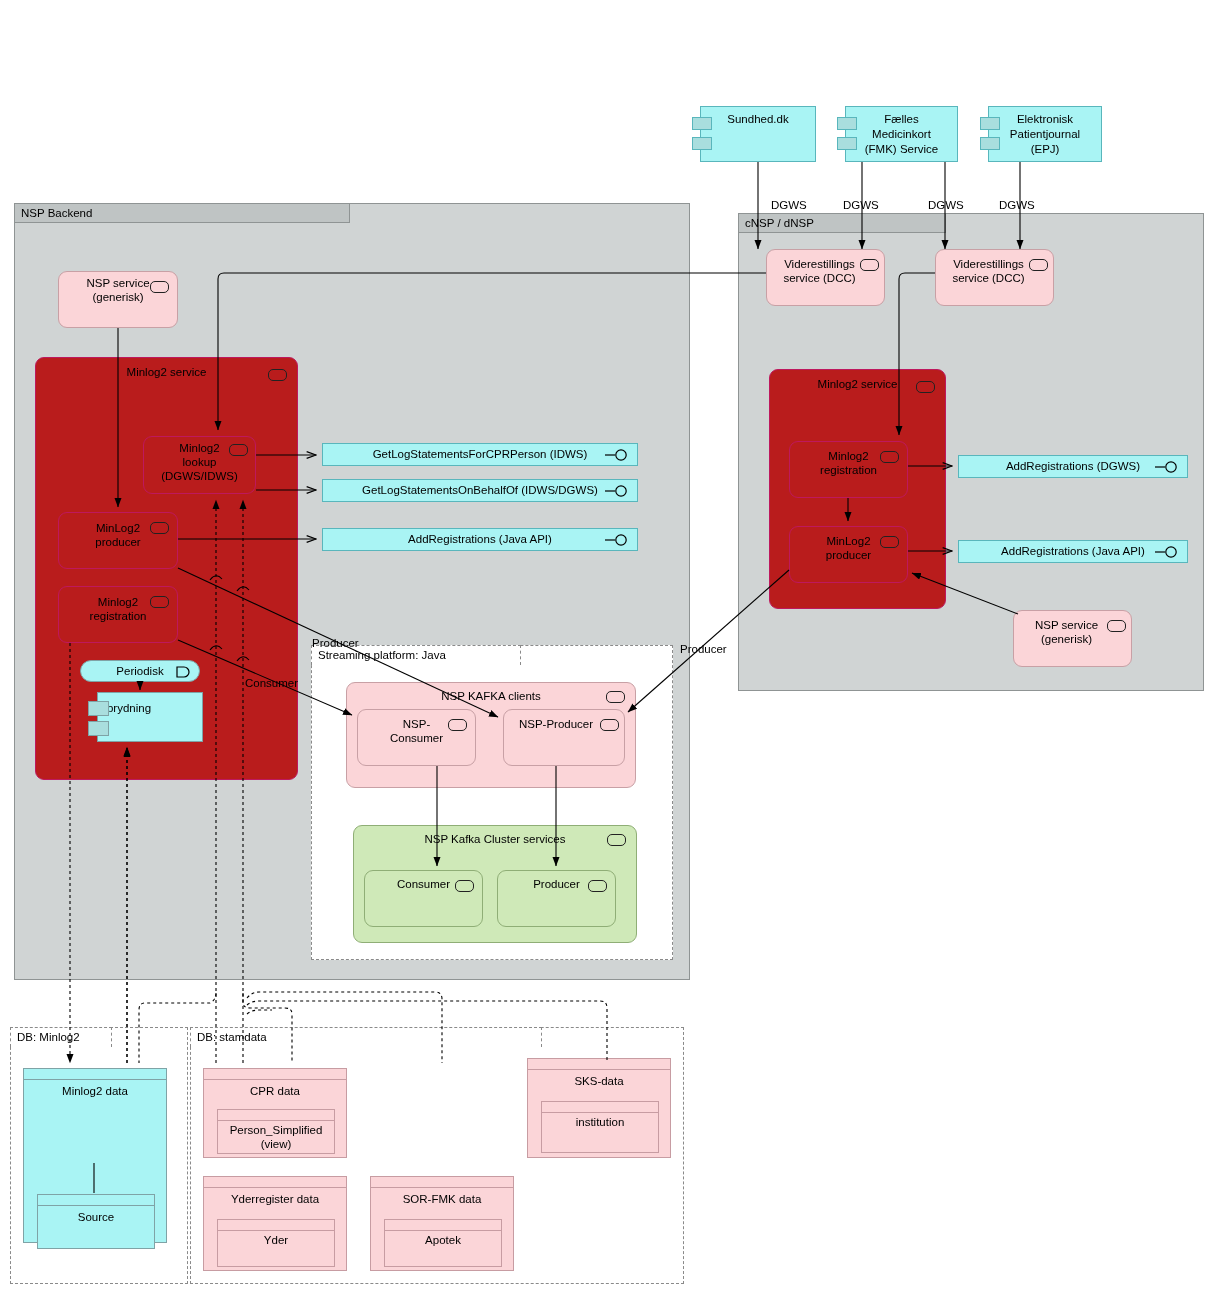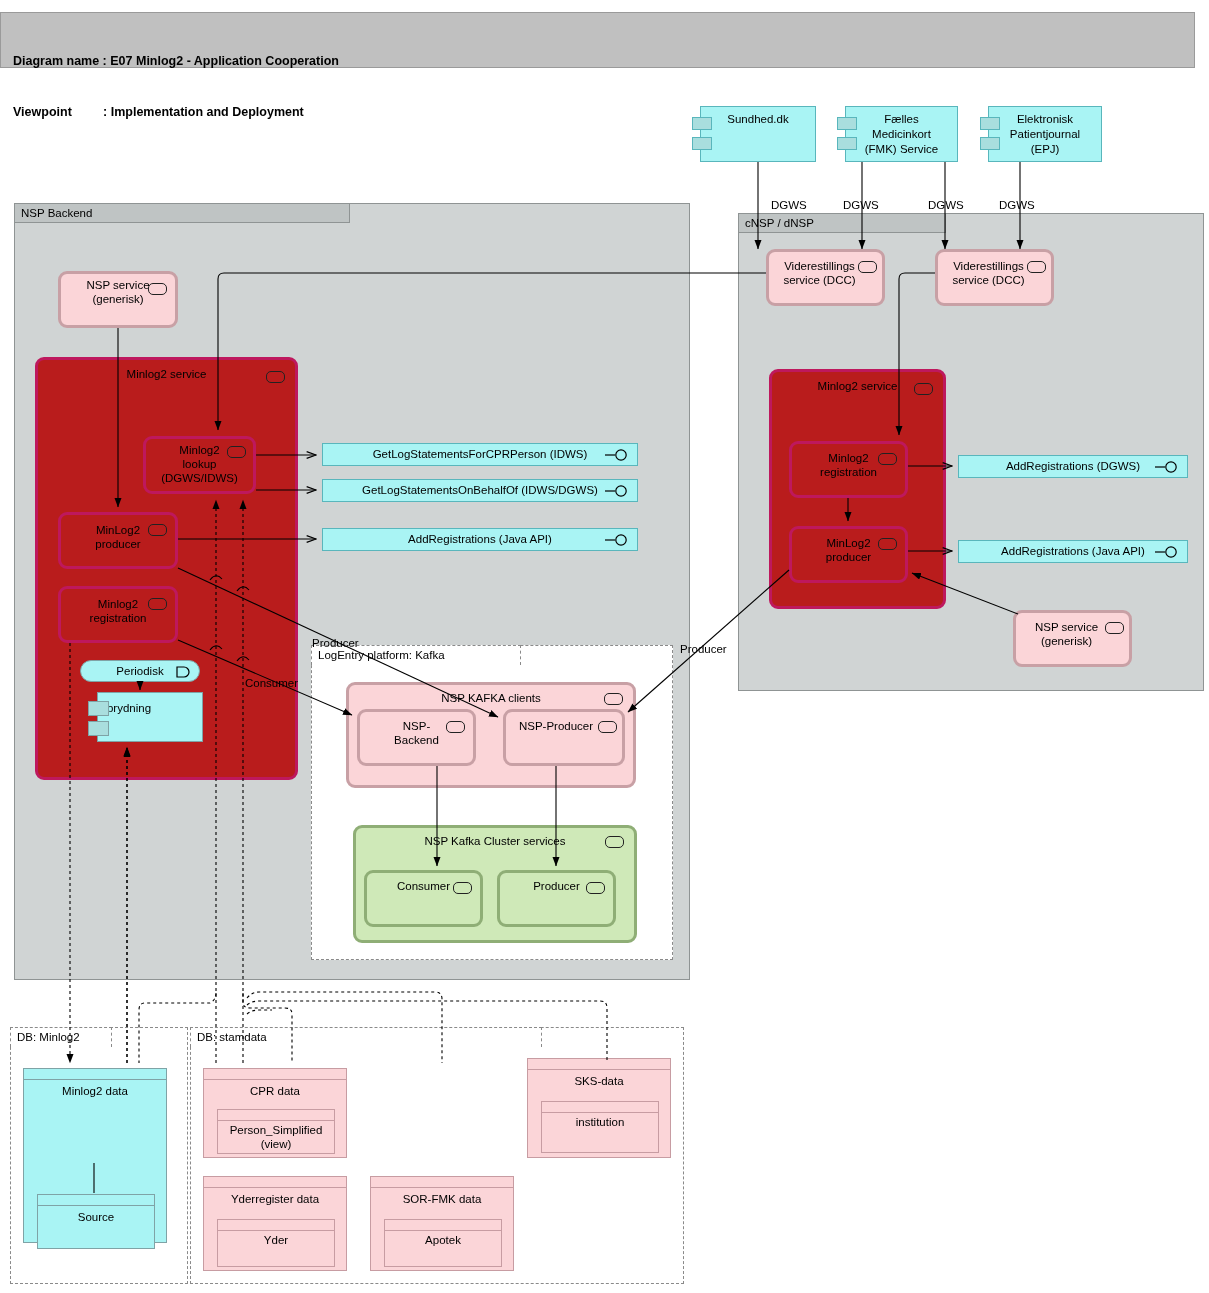--- a/index.html
+++ b/index.html
@@ -30,21 +30,21 @@
   
   .dgroup{background:transparent;border:1px dashed #8a8a8a;}
   .dgroup-tab{
     position:absolute;left:-1px;top:-1px;height:20px;
     border:1px dashed #8a8a8a;border-bottom:none;box-sizing:border-box;
     background:transparent;font-size:11.5px;line-height:19px;padding-left:6px;white-space:nowrap;
   }
   .whitebg{background:#ffffff;}
 
   
-  .comp{border:3px solid #be185d;border-radius:9px;text-align:center;}
+  .comp{border:1px solid #be185d;border-radius:9px;text-align:center;}
   .comp.cyan{background:#b91c1c;}
   .comp.pink{background:#fbd5d8;border-color:#c8a0a5;}
   .comp.green{background:#cfe9b8;border-color:#8fae76;}
   .comp .lbl{
     display:block;padding-top:5px;line-height:14px;font-size:11.5px;
     padding-left:14px;padding-right:14px;white-space:pre-line;
   }
   .comp .lbl.top{padding-top:4px;}
 
   
@@ -82,24 +82,20 @@
 
   .txt{position:absolute;font-size:11.5px;line-height:13px;white-space:nowrap;}
 
   svg.overlay{position:absolute;left:0;top:0;width:1209px;height:1293px;pointer-events:none;}
 </style>
 </head>
 <body>
 
 <div id="canvas">
 
-  <div class="abs titlebar" style="left:0px;top:12px;width:1195px;height:56px;">
-    <div>Diagram name : E07 Minlog2 - Application Cooperation</div>
-    <div>Viewpoint         : Implementation and Deployment</div>
-  </div>
 
   <div class="abs node" style="left:700px;top:106px;width:116px;height:56px;">
     <div class="ntab" style="top:10px;"></div>
     <div class="ntab" style="top:30px;"></div>
     <span class="lbl">Sundhed.dk</span>
   </div>
 
   <div class="abs node" style="left:845px;top:106px;width:113px;height:56px;">
     <div class="ntab" style="top:10px;"></div>
     <div class="ntab" style="top:30px;"></div>
@@ -196,32 +192,32 @@
     <span>AddRegistrations  (Java API)</span>
     <svg class="lolli" style="right:6px;top:5px;" viewBox="0 0 26 12">
       <line x1="0" y1="6" x2="10" y2="6" stroke="#000" stroke-width="1.2"></line>
       <circle cx="16" cy="6" r="5.2" fill="none" stroke="#000" stroke-width="1.2"></circle>
     </svg>
   </div>
 
   <div class="abs whitebg" style="left:311px;top:645px;width:362px;height:315px;"></div>
   <div class="abs dgroup" style="left:311px;top:645px;width:362px;height:315px;">
     <div class="dgroup-tab whitebg" style="width:210px;">
-      <span>LogEntry platform: Kafka</span>
+      <span>Streaming platform: Java</span>
     </div>
   </div>
 
   <div class="abs comp pink" style="left:346px;top:682px;width:290px;height:106px;">
     <span class="lbl top" style="padding-top:6px;">NSP KAFKA clients</span>
     <div class="badge" style="right:10px;top:8px;"></div>
   </div>
 
   <div class="abs comp pink" style="left:357px;top:709px;width:119px;height:57px;">
     <span class="lbl" style="padding-top:7px;">NSP-
-Backend</span>
+Consumer</span>
     <div class="badge" style="right:8px;top:9px;"></div>
   </div>
 
   <div class="abs comp pink" style="left:503px;top:709px;width:122px;height:57px;">
     <span class="lbl" style="padding-top:7px;padding-left:6px;padding-right:22px;">NSP-Producer</span>
     <div class="badge" style="right:5px;top:9px;"></div>
   </div>
 
   <div class="abs comp green" style="left:353px;top:825px;width:284px;height:118px;">
     <span class="lbl top" style="padding-top:6px;">NSP Kafka Cluster services</span>

